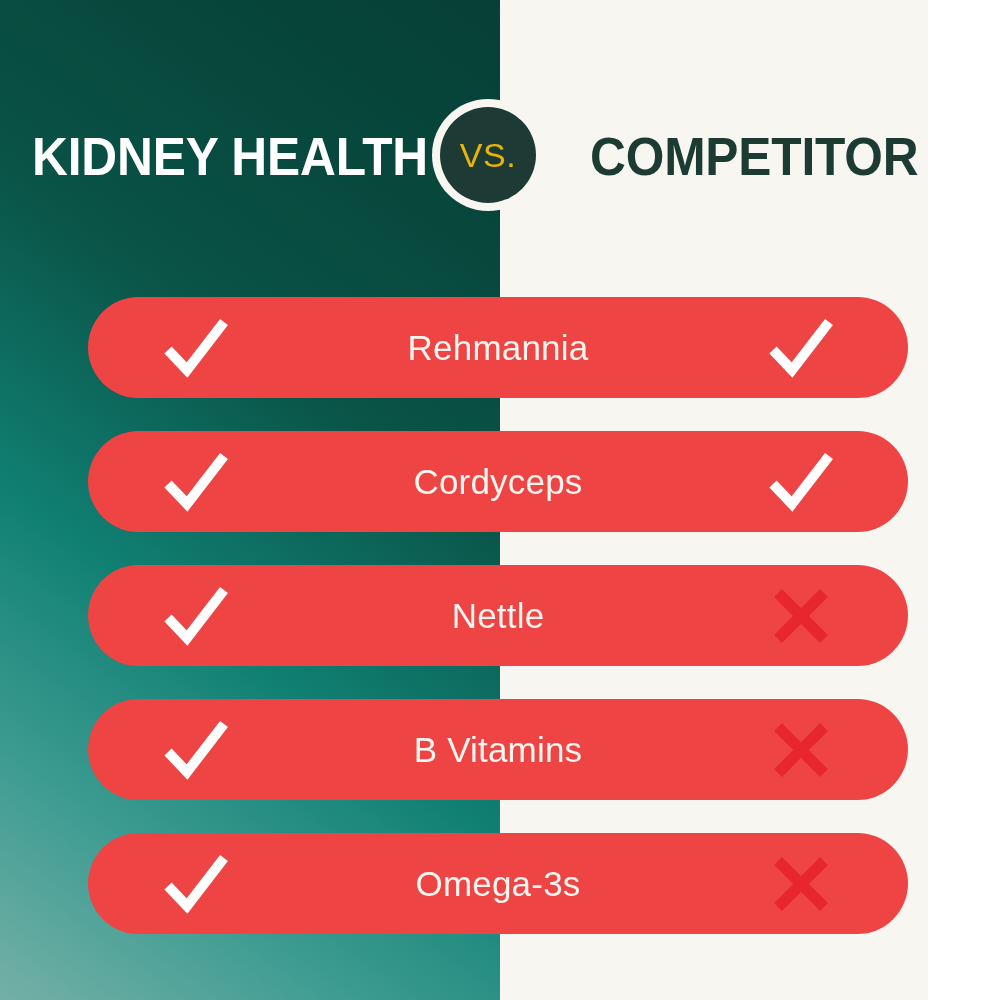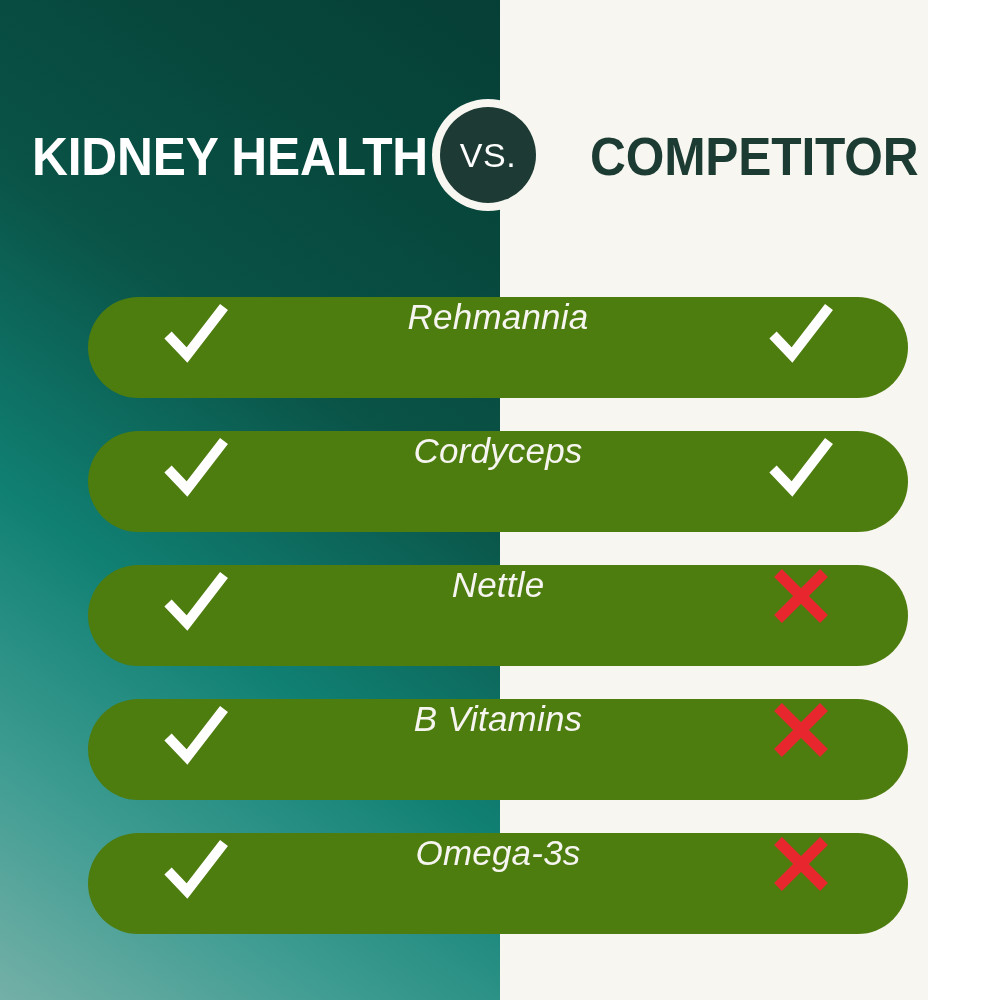--- a/index.html
+++ b/index.html
@@ -94,45 +94,44 @@
     position: absolute;
     left: 440px;
     top: 107px;
     width: 96px;
     height: 96px;
     border-radius: 50%;
     background: #1d3b34;
     display: flex;
     align-items: center;
     justify-content: center;
-    color: #ffffff;
+    color: #eab308;
     font-size: 34px;
     font-weight: 400;
     letter-spacing: 0.5px;
   }
 
   
   .rows {
     position: absolute;
     left: 0;
     top: 0;
     width: 1000px;
     height: 1000px;
   }
 
   .row-pill {
     position: absolute;
     left: 88px;
     width: 820px;
     height: 101px;
     border-radius: 50.5px;
-    background: #4d7c0f;
-    display: flex;
-    align-items: flex-start;
-    font-style: italic;
+    background: #ef4444;
+    display: flex;
+    align-items: center;
   }
 
   .cell-mark {
     width: 215px;
     display: flex;
     align-items: center;
     justify-content: center;
     flex: 0 0 215px;
   }
 

